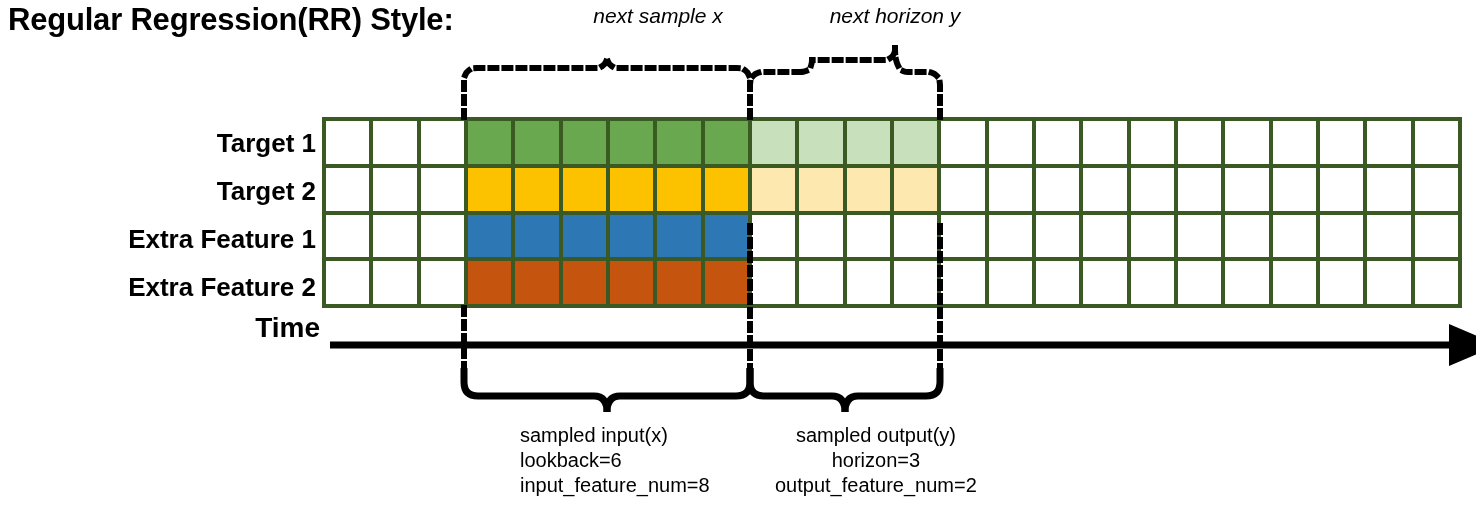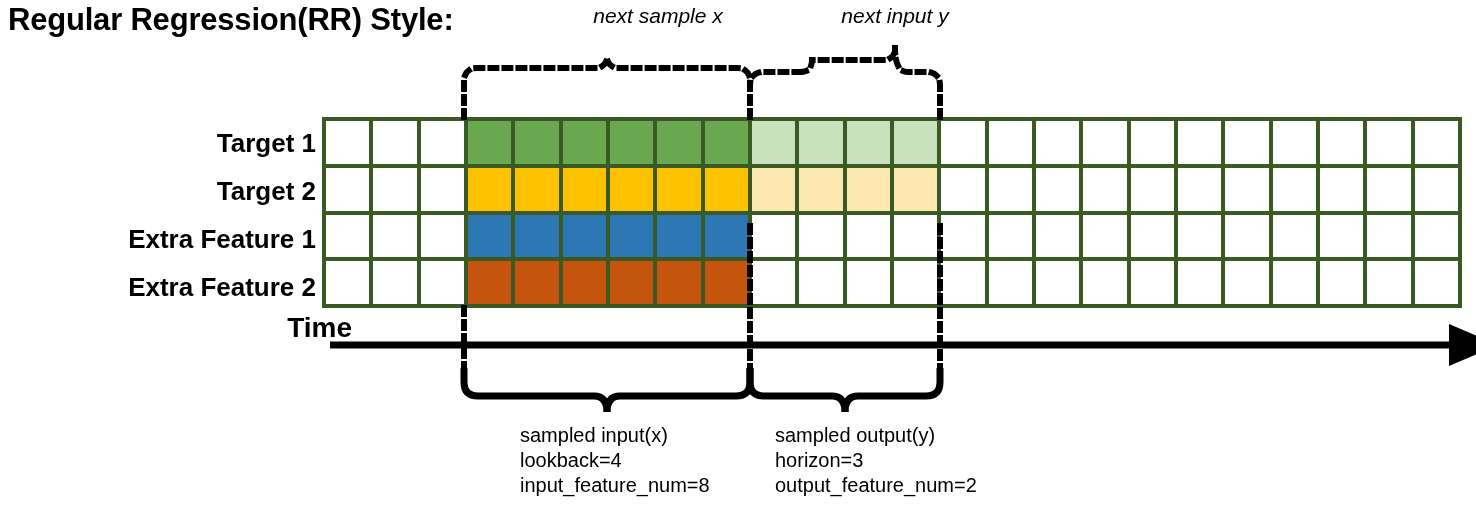--- a/index.html
+++ b/index.html
@@ -34,37 +34,37 @@
   .cell{background:#ffffff;}
   .c-green{background:#6aa84f;}
   .c-green-l{background:#c9e0bd;}
   .c-gold{background:#fcc200;}
   .c-gold-l{background:#fde8b0;}
   .c-blue{background:#2e77b5;}
   .c-orange{background:#c5540f;}
 
   
   #time-label{position:absolute;left:0px;top:312px;width:320px;text-align:right;
-              font-size:28px;font-weight:700;padding-left:32px;}
+              font-size:28px;font-weight:700;}
 
   
   .bottom-note{position:absolute;font-size:20px;line-height:25px;white-space:nowrap;}
   #bn-x{left:520px;top:423px;}
-  #bn-y{left:775px;top:423px;}
+  #bn-y{left:775px;top:423px;text-align:center;}
   .bn-line{display:block;}
 </style>
 </head>
 <body>
 
 <div id="stage">
 
   <div id="title">Regular Regression(RR) Style:</div>
 
   <div class="top-note" id="note-x">next sample x</div>
-  <div class="top-note" id="note-y">next input y</div>
+  <div class="top-note" id="note-y">next horizon y</div>
 
   <div class="row-label" style="top:128px">Target 1</div>
   <div class="row-label" style="top:176px">Target 2</div>
   <div class="row-label" style="top:224px">Extra Feature 1</div>
   <div class="row-label" style="top:272px">Extra Feature 2</div>
 
   <div id="grid">
       <div class="cell"></div>
       <div class="cell"></div>
       <div class="cell"></div>
@@ -160,21 +160,21 @@
       <div class="cell"></div>
       <div class="cell"></div>
       <div class="cell"></div>
       <div class="cell"></div>
     </div>
 
   <div id="time-label">Time</div>
 
   <div class="bottom-note" id="bn-x">
     <span class="bn-line">sampled input(x)</span>
-    <span class="bn-line">lookback=4</span>
+    <span class="bn-line">lookback=6</span>
     <span class="bn-line">input_feature_num=8</span>
   </div>
 
   <div class="bottom-note" id="bn-y">
     <span class="bn-line">sampled output(y)</span>
     <span class="bn-line">horizon=3</span>
     <span class="bn-line">output_feature_num=2</span>
   </div>
 
   <svg id="overlay" viewBox="0 0 1476 516">

